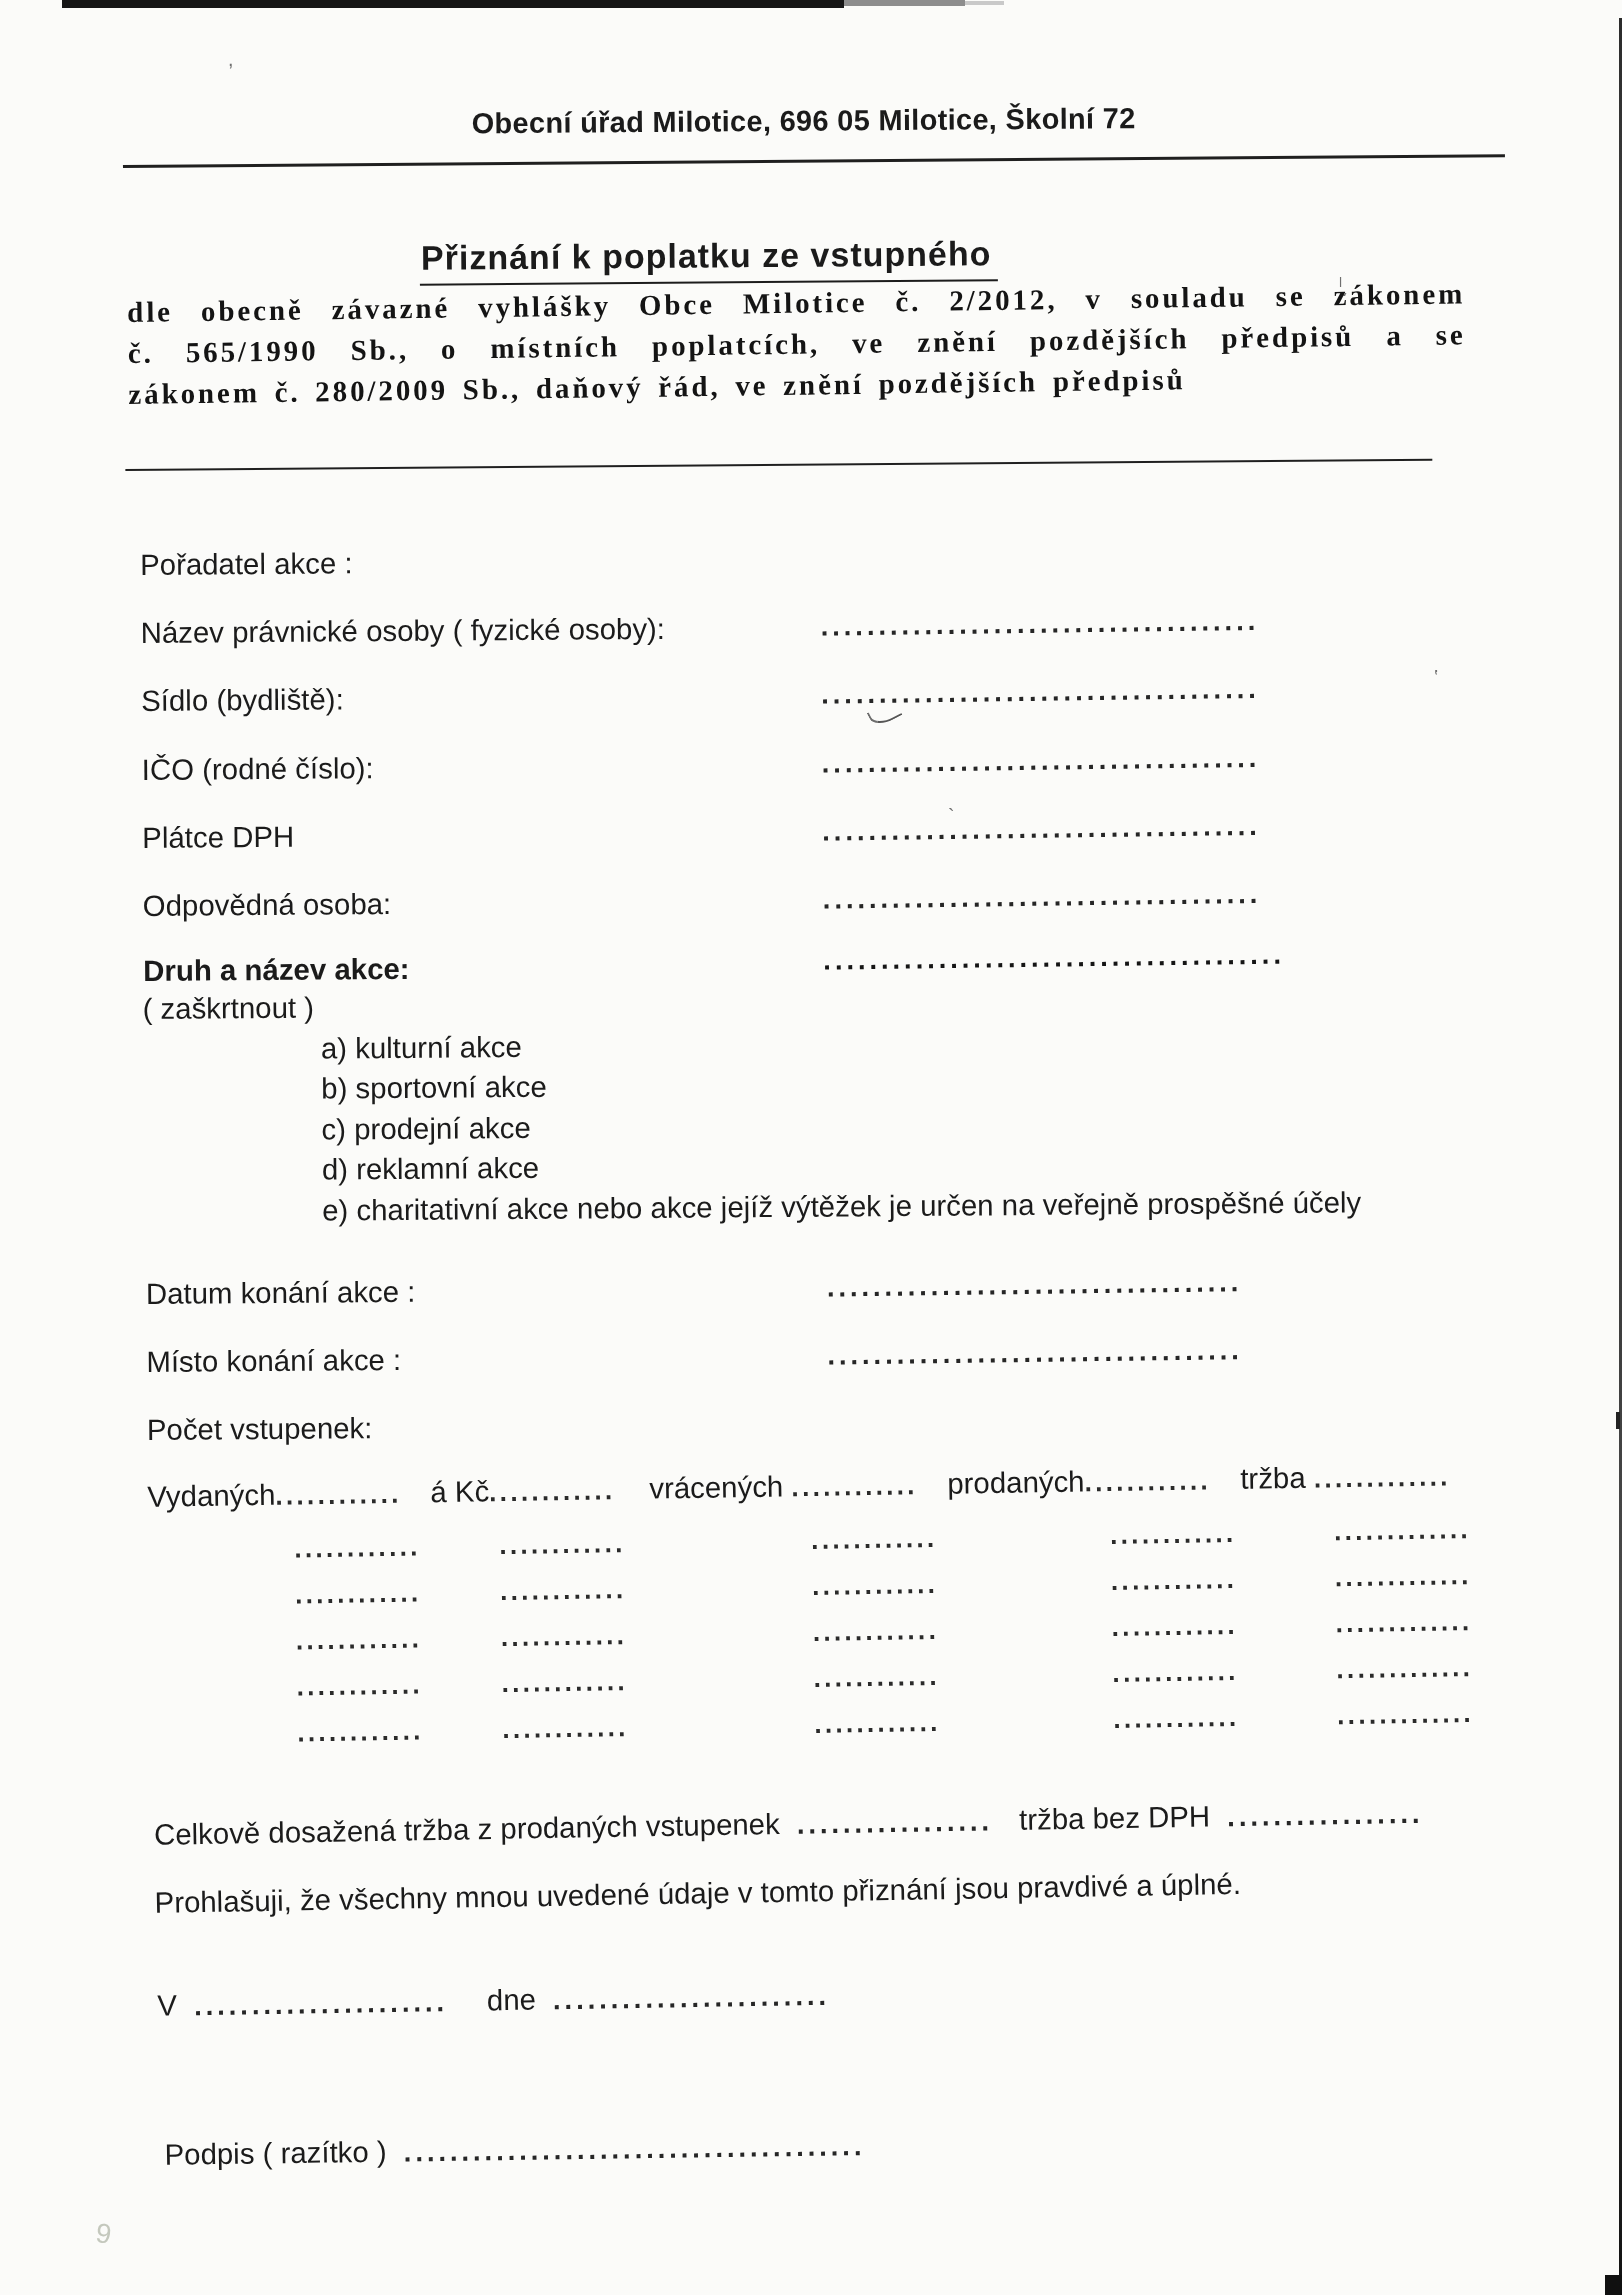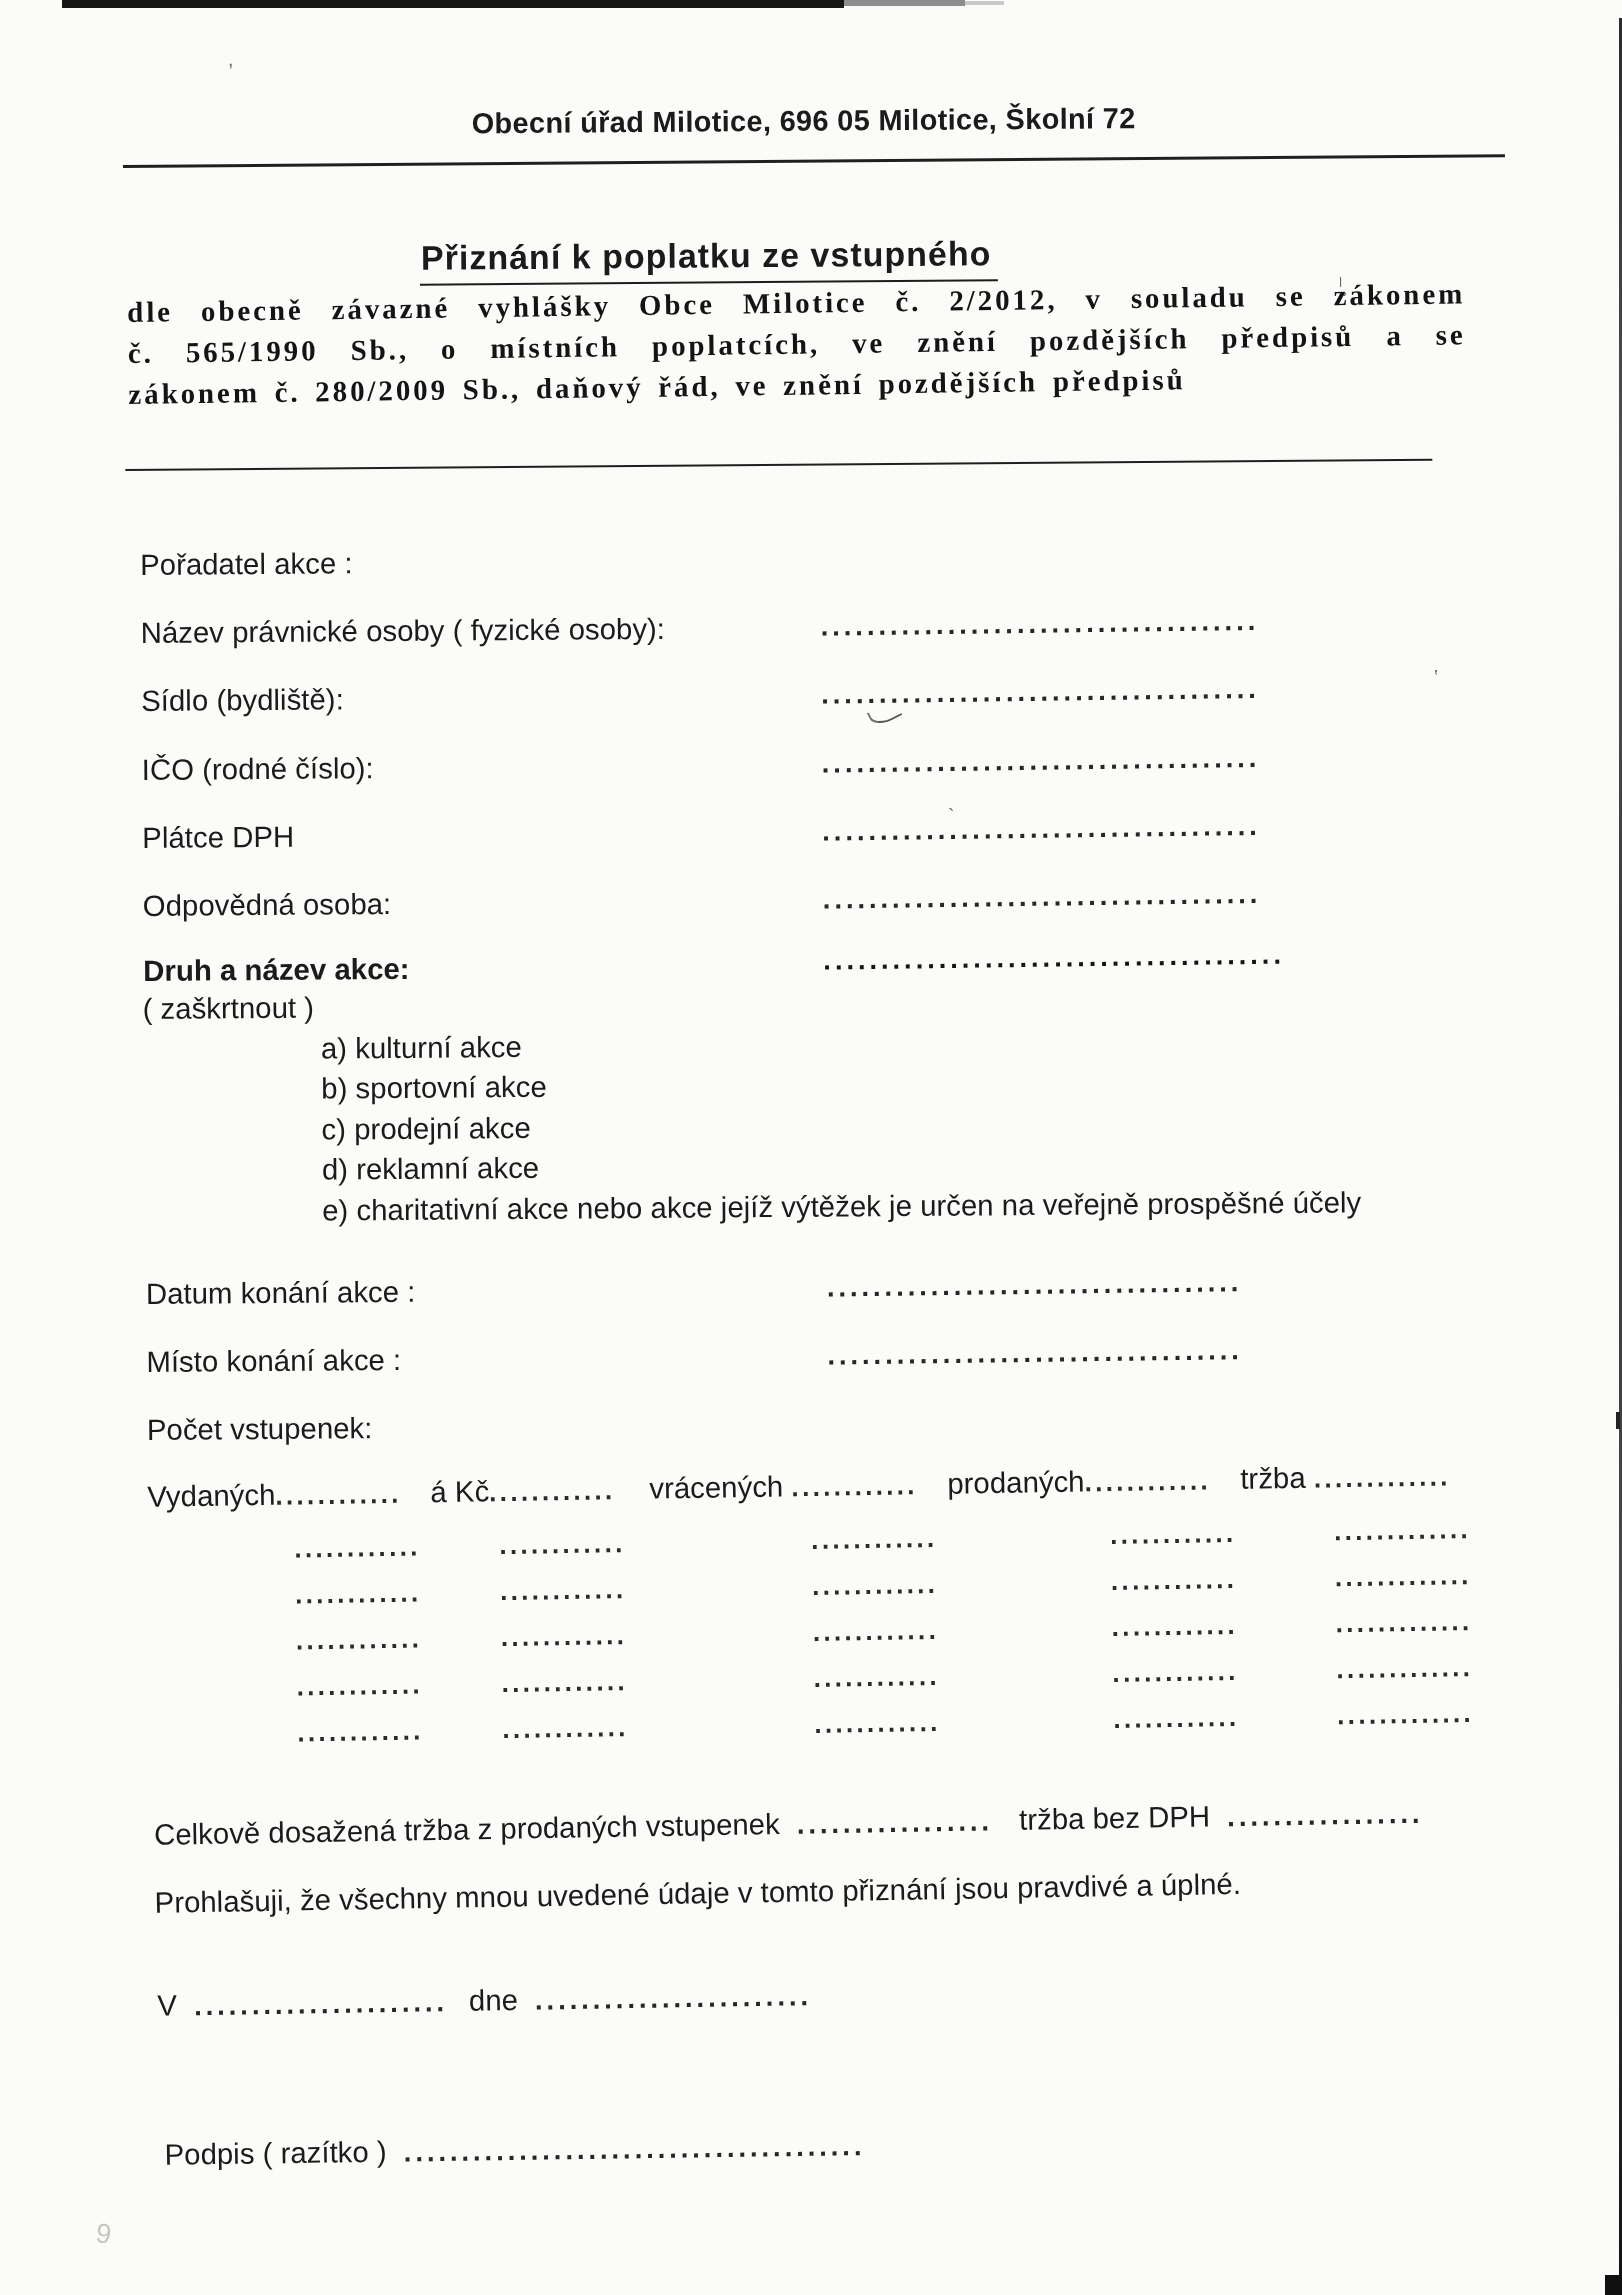--- a/index.html
+++ b/index.html
@@ -162,21 +162,21 @@
       <span class="dots" style="transform:none;">.................</span>
       <span class="lbl" style="margin-left:9.2px;">tržba bez DPH</span>
       <span class="dots" style="transform:none;">.................</span>
     </div>
 
     <div class="abs lbl tilt55" style="left:141px; top:1886px;">Prohlašuji, že všechny mnou uvedené údaje v tomto přiznání jsou pravdivé a úplné.</div>
 
     <div class="abs row tilt50" style="left:143px; top:1989px;">
       <span class="lbl">V</span>
       <span class="dots" style="transform:none;">......................</span>
-      <span class="lbl" style="margin-left:4px;">dne</span>
+      <span class="lbl" style="margin-left:22px;">dne</span>
       <span class="dots" style="transform:none;">........................</span>
     </div>
 
     <div class="abs row tilt35" style="left:149px; top:2138px;">
       <span class="lbl">Podpis ( razítko )</span>
       <span class="dots" style="transform:none;">........................................</span>
     </div>
 
   </div>
 </div>

